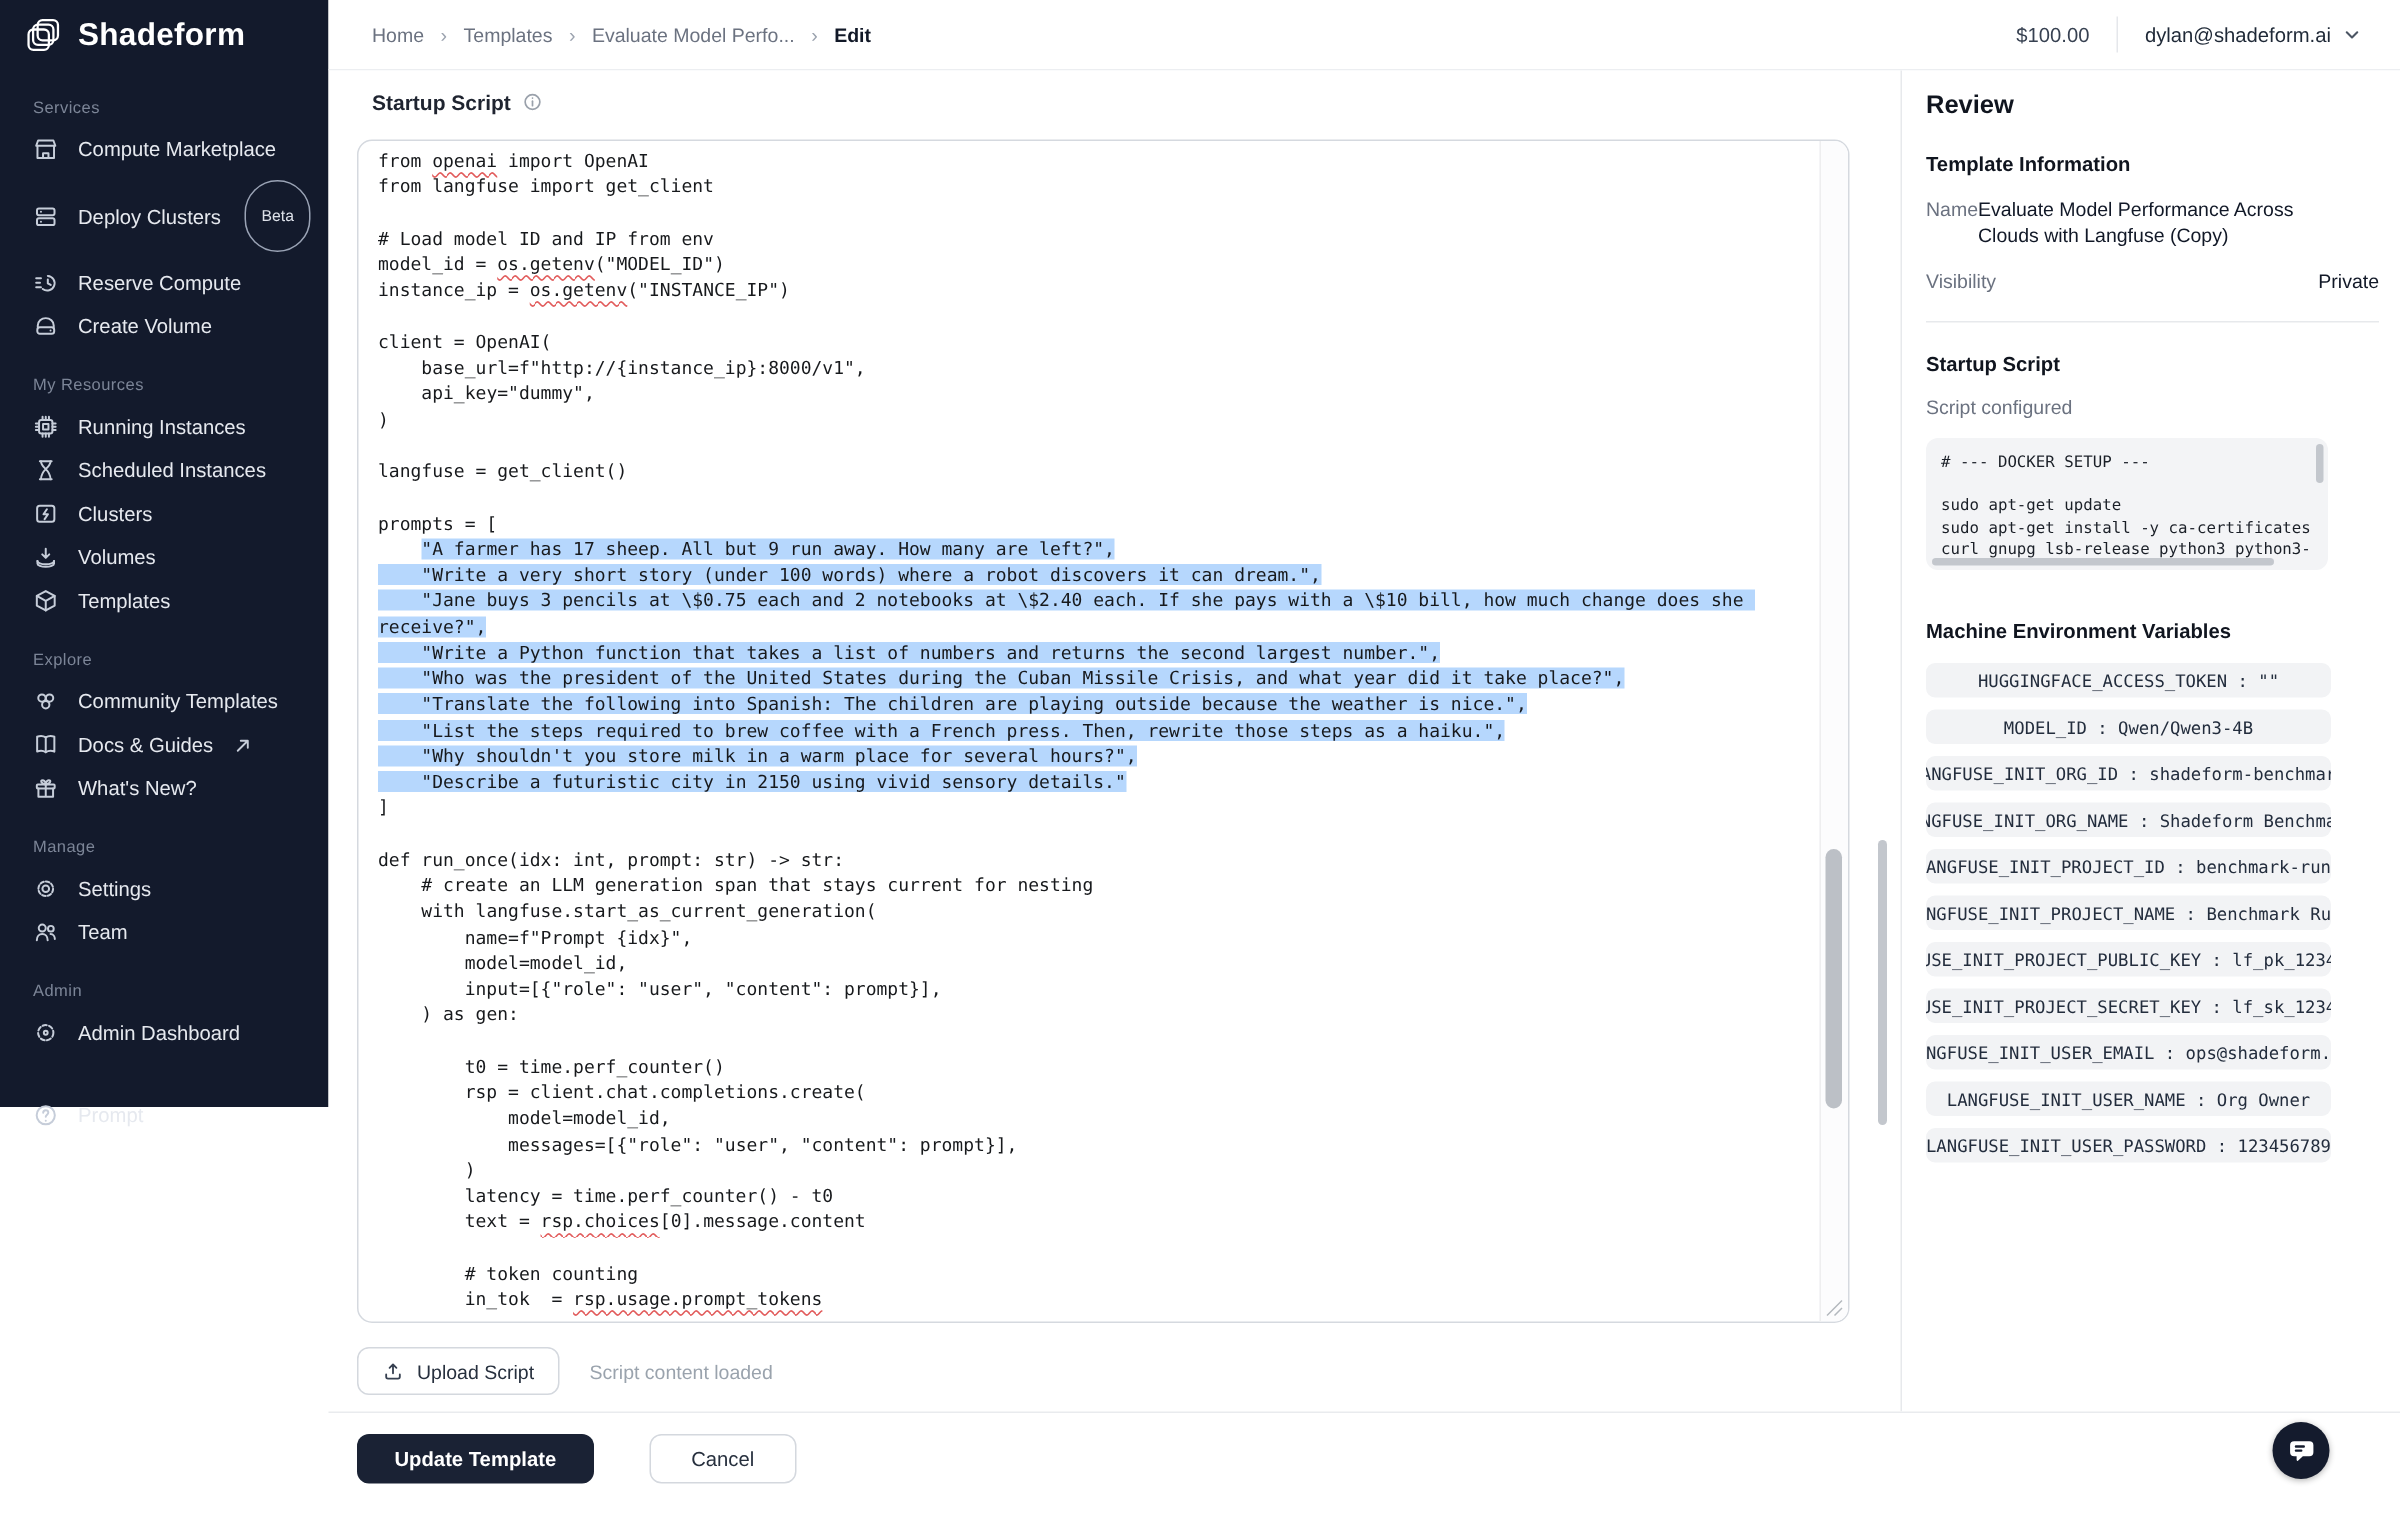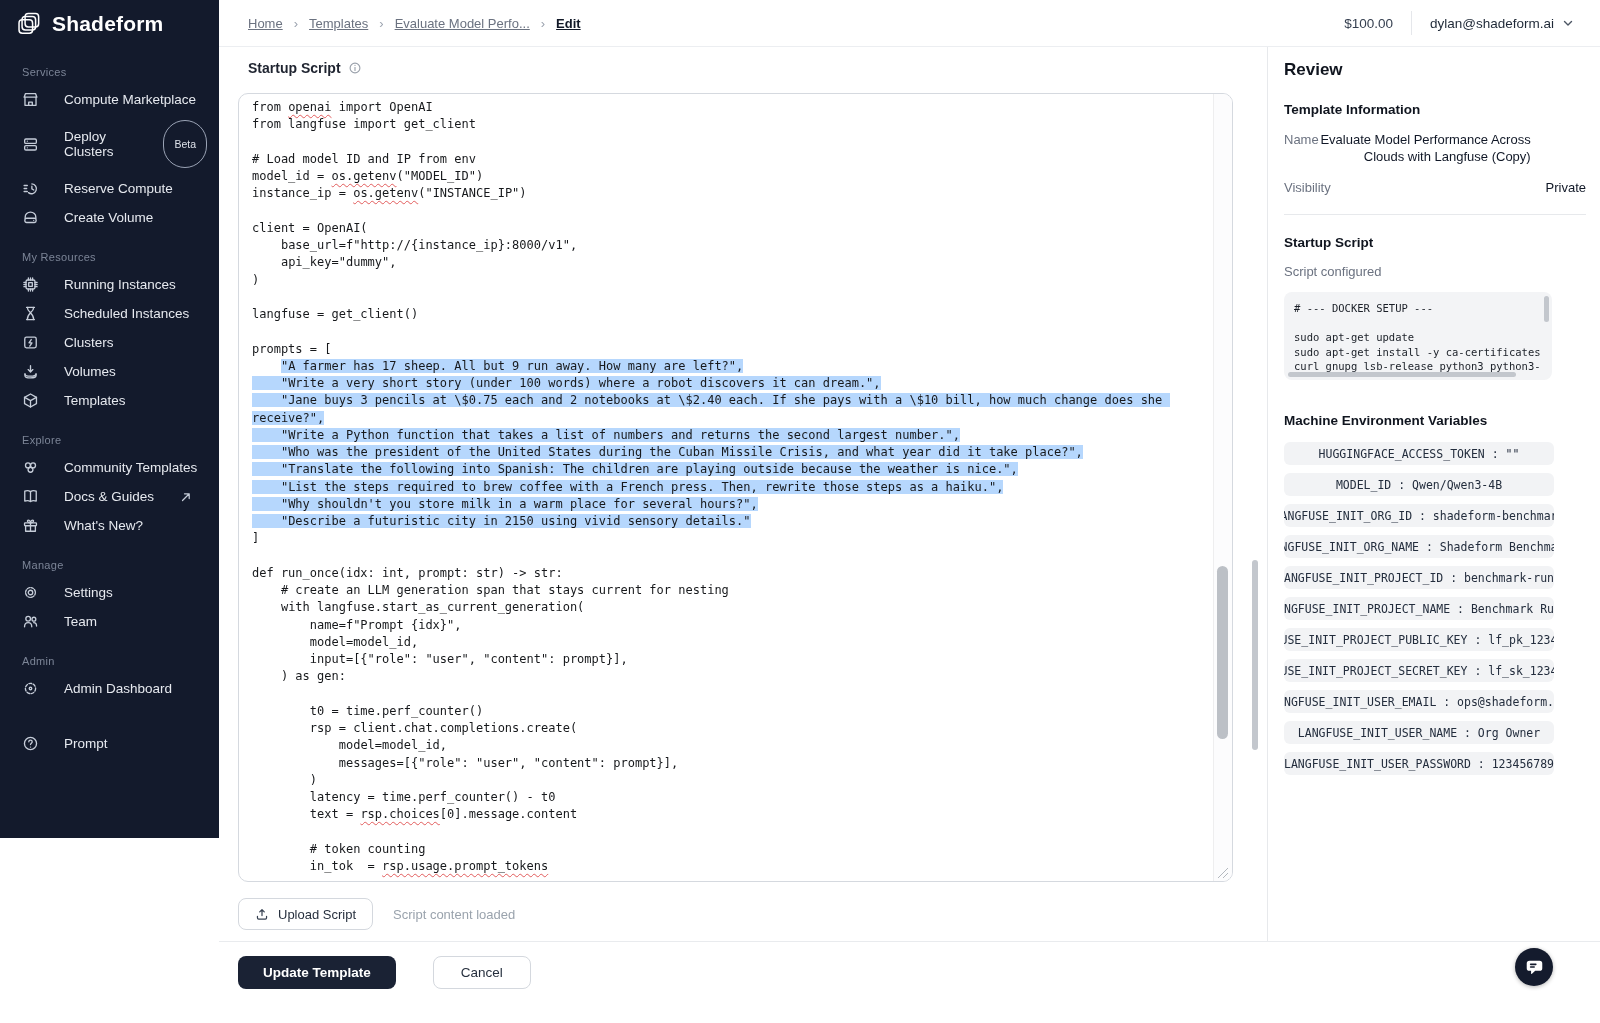--- a/index.html
+++ b/index.html
@@ -1,35 +1,35 @@
 <!DOCTYPE html>
 <html><head>
 <meta charset="utf-8">
 <style>
   * { margin:0; padding:0; box-sizing:border-box; }
   html,body { width:1600px; height:1023px; }
   body { position:relative; overflow:hidden; background:#fff; font-family:"Liberation Sans",sans-serif; color:#111827; }
   .icon svg { display:block; }
 
   
-  .sidebar { position:absolute; left:0; top:0; width:219px; height:838px; background:#131a2c; }
+  .sidebar { position:absolute; left:0; top:0; width:219px; height:738px; background:#131a2c; }
   .brand { display:flex; align-items:center; gap:10px; height:47px; padding:0 16px; cursor:pointer; }
   .brand-name { font-size:21px; font-weight:800; color:#fff; letter-spacing:.2px; }
   .nav-label { font-size:11px; color:#7c8597; margin:19px 0 7px 22px; letter-spacing:.3px; }
-  .nav-item { display:flex; align-items:center; gap:25px; padding:6px 12px 6px 22px; font-size:13.5px; color:#e6e9ef; cursor:pointer; }
+  .nav-item { display:flex; align-items:center; gap:13px; padding:6px 12px 6px 22px; font-size:13.5px; color:#e6e9ef; cursor:pointer; }
   .nav-item .nav-icon svg { width:17px; height:17px; }
   .nav-item .ext svg { width:10px; height:10px; margin-left:2px; }
   .badge { margin-left:auto; border:1px solid #9aa3b5; border-radius:999px; font-size:10.5px; padding:17px 10px; color:#dde1e9; }
   .support-wrap { margin-top:26px; }
 
   
   .topbar { position:absolute; left:219px; top:0; right:0; height:47px; border-bottom:1px solid #eceef1; background:#fff;
             display:flex; align-items:center; justify-content:space-between; padding:0 26px 0 29px; }
   .breadcrumb { display:flex; align-items:center; gap:11px; font-size:13px; color:#6b7280; }
-  .crumb { cursor:pointer;text-decoration:underline; }
+  .crumb { cursor:pointer; }
   .crumb.current { color:#111827; font-weight:600; }
   .crumb-sep { color:#9ca3af; }
   .topbar-right { display:flex; align-items:center; gap:18px; }
   .balance { font-size:13.5px; color:#374151; }
   .vdiv { width:1px; height:24px; background:#e5e7eb; }
   .user { display:flex; align-items:center; gap:8px; font-size:13.5px; color:#1f2937; cursor:pointer; }
 
   
   .main { position:absolute; left:219px; top:47px; width:1048px; height:894px; background:#fff; }
   .section-heading { position:absolute; left:29px; top:13px; display:flex; align-items:center; gap:7px;
@@ -57,21 +57,21 @@
   .btn-cancel { height:33px; padding:0 27px; background:#fff; border:1px solid #d4d8de; border-radius:8px;
                 font-family:"Liberation Sans",sans-serif; font-size:13.5px; font-weight:500; color:#27303e; cursor:pointer; }
   .chat-fab { position:absolute; left:1515px; top:948px; width:38px; height:38px; border-radius:50%; background:#141b2d;
               display:flex; align-items:center; justify-content:center; box-shadow:0 1px 4px rgba(0,0,0,.3); cursor:pointer; }
 
   
   .review { position:absolute; left:1267px; top:47px; width:333px; height:894px; border-left:1px solid #e7e9ec;
             background:#fff; padding:13px 14px 0 16px; overflow:hidden; }
   .review h2 { font-size:17px; font-weight:700; color:#10151f; margin-bottom:22px; }
   .review h3 { font-size:13.5px; font-weight:700; color:#10151f; margin-bottom:14px; }
-  .kv { display:flex; font-size:13px; color:#6b7280; margin-bottom:14px; line-height:17px;text-align:right; }
+  .kv { display:flex; font-size:13px; color:#6b7280; margin-bottom:14px; line-height:17px; }
   .kv .kv-value { color:#111827; font-weight:400; }
   .kv.name .kv-value { max-width:212px; }
   .kv.vis .kv-value { margin-left:auto; }
   .review hr { border:none; border-top:1px solid #e7e9ec; margin:18px 0 20px; }
   .muted { font-size:13px; color:#6b7280; margin-bottom:13px; }
   .preview { position:relative; width:268px; height:88px; background:#f3f4f6; border-radius:8px; overflow:hidden; margin-bottom:33px; }
   #preview-pre { padding:9px 16px 9px 10px; font-family:"DejaVu Sans Mono",monospace; font-size:10.5px;
                  line-height:14.5px; color:#1a1f27; white-space:pre; }
   .pv-vthumb { position:absolute; top:4px; right:3px; width:5px; height:26px; border-radius:3px; background:#c3c7cd; }
   .pv-hthumb { position:absolute; bottom:3px; left:4px; width:228px; height:5px; border-radius:3px; background:#c3c7cd; }

